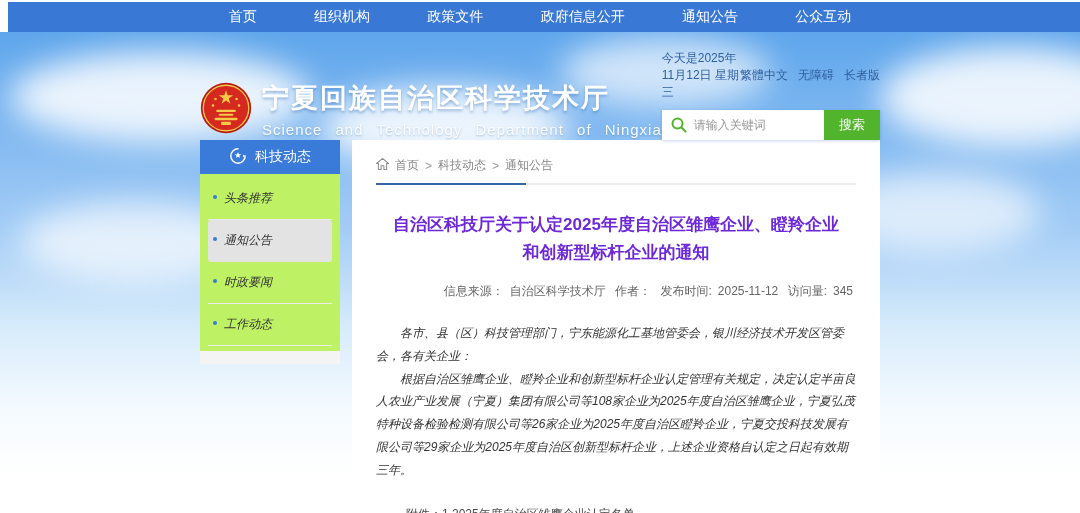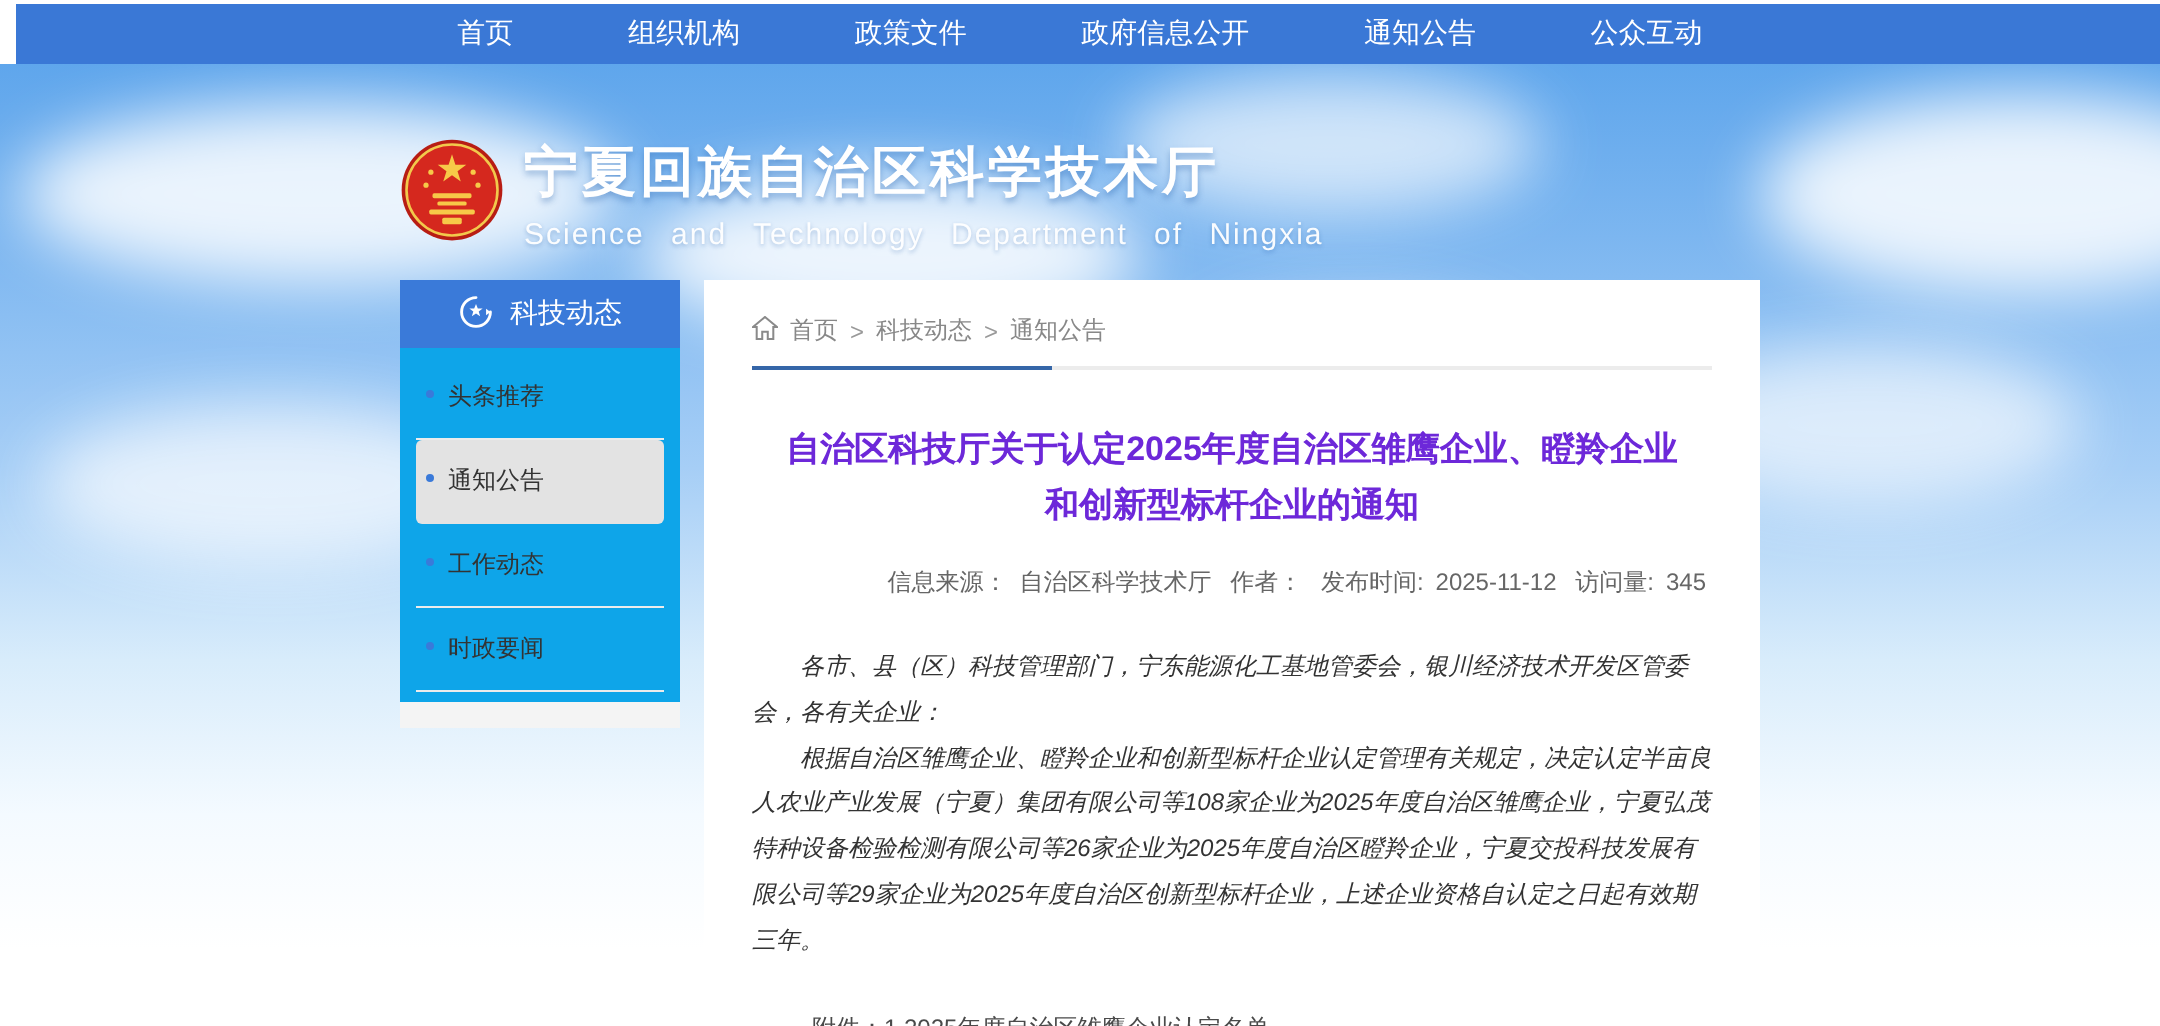--- a/index.html
+++ b/index.html
@@ -29,21 +29,21 @@
   .topnav-inner {
     height:100%; width:680px; margin-left:192px;
     display:flex; align-items:center; justify-content:space-around;
   }
   .nav-item { color:#ffffff; font-size:14px; cursor:pointer; white-space:nowrap; }
   
   .header {
     position:absolute; top:46px; left:200px; width:680px; height:92px;
     display:flex; justify-content:space-between; z-index:4;
   }
-  .brand { display:flex; align-items:center; gap:10px; margin-top:10px; cursor:pointer; }
+  .brand { display:flex; align-items:flex-end; gap:10px; margin-top:10px; cursor:pointer; }
   .brand-titles { color:#fff; }
   .site-title {
     font-size:27px; font-weight:bold; letter-spacing:2px;
     text-shadow:0 2px 3px rgba(20,80,160,.35); white-space:nowrap;
   }
   .site-subtitle {
     font-size:15px; letter-spacing:1px; word-spacing:8px; margin-top:5px;
     color:rgba(255,255,255,.95); text-shadow:0 1px 2px rgba(20,80,160,.3); white-space:nowrap;
   }
   .header-right { width:282px; margin-top:4px; }
@@ -64,21 +64,21 @@
     border:none; cursor:pointer; font-family:inherit;
   }
   
   .main { position:absolute; top:140px; left:200px; width:680px; display:flex; gap:12px; z-index:3; }
   
   .sidebar { width:140px; }
   .sidebar-head {
     height:34px; background:#3a7ad9; color:#fff; font-size:14px;
     display:flex; align-items:center; justify-content:center; gap:8px;
   }
-  .sidebar-body { background:#0ea5e9; padding:4px 0 0; }
+  .sidebar-body { background:#bef264; padding:4px 0 0;font-style:italic; }
   .side-item {
     position:relative; margin:0 8px; padding:12px 4px 12px 16px;
     font-size:12px; color:#333; border-bottom:1px solid #ececec;
     cursor:pointer; display:flex; align-items:center;
   }
   .side-item .dot {
     position:absolute; left:5px; top:17px; width:4px; height:4px;
     border-radius:50%; background:#3a7ad9;
   }
   .side-item.active { background:#e3e3e3; border-radius:3px; border-bottom-color:transparent; }
@@ -139,20 +139,42 @@
         <rect x="18" y="44" width="28" height="3" rx="1" fill="#f7c948"></rect>
         <rect x="26" y="49" width="12" height="4" rx="1" fill="#f7c948"></rect>
       </svg>
     </span>
     <span class="brand-titles">
       <div class="site-title">宁夏回族自治区科学技术厅</div>
       <div class="site-subtitle">Science and Technology Department of Ningxia</div>
     </span>
   </div>
 
+  <div class="header-right">
+    <div class="util-row">
+      <span>今天是2025年11月12日 星期三</span>
+      <span class="util-links">
+        <span class="util-link">繁體中文</span>
+        <span class="util-link">无障碍</span>
+        <span class="util-link">长者版</span>
+      </span>
+    </div>
+    <div class="search-row">
+      <div class="search-box">
+        <span class="search-icon">
+          <svg width="16" height="16" viewBox="0 0 16 16">
+            <circle cx="6.5" cy="6.5" r="5" fill="none" stroke="#52b42c" stroke-width="2"></circle>
+            <line x1="10.5" y1="10.5" x2="14.5" y2="14.5" stroke="#52b42c" stroke-width="2" stroke-linecap="round"></line>
+          </svg>
+        </span>
+        <input type="text" placeholder="请输入关键词" style="">
+      </div>
+      <button class="search-btn">搜索</button>
+    </div>
+  </div>
 </div>
 
 <div class="main">
 
   <div class="sidebar">
     <div class="sidebar-head">
       <span>
         <svg width="18" height="18" viewBox="0 0 20 20">
           <path d="M10 2 A8 8 0 1 0 18 10" fill="none" stroke="#ffffff" stroke-width="1.6" stroke-linecap="round"></path>
           <polygon points="18,10 15.6,8.2 15.6,11.8" fill="#ffffff"></polygon>
@@ -165,25 +187,25 @@
       <div class="side-item">
         <span class="dot"></span>
         <span>头条推荐</span>
       </div>
       <div class="side-item active">
         <span class="dot"></span>
         <span>通知公告</span>
       </div>
       <div class="side-item">
         <span class="dot"></span>
+        <span>时政要闻</span>
+      </div>
+      <div class="side-item">
+        <span class="dot"></span>
         <span>工作动态</span>
-      </div>
-      <div class="side-item">
-        <span class="dot"></span>
-        <span>时政要闻</span>
       </div>
       <div class="sidebar-foot"></div>
     </div>
   </div>
 
   <div class="content">
     <div class="breadcrumb">
       <span>
         <svg width="13" height="12" viewBox="0 0 14 13">
           <path d="M7 0.5 L13.5 6 H11.5 V12.5 H8.5 V8.5 H5.5 V12.5 H2.5 V6 H0.5 Z" fill="none" stroke="#8a8a8a" stroke-width="1.1"></path>

